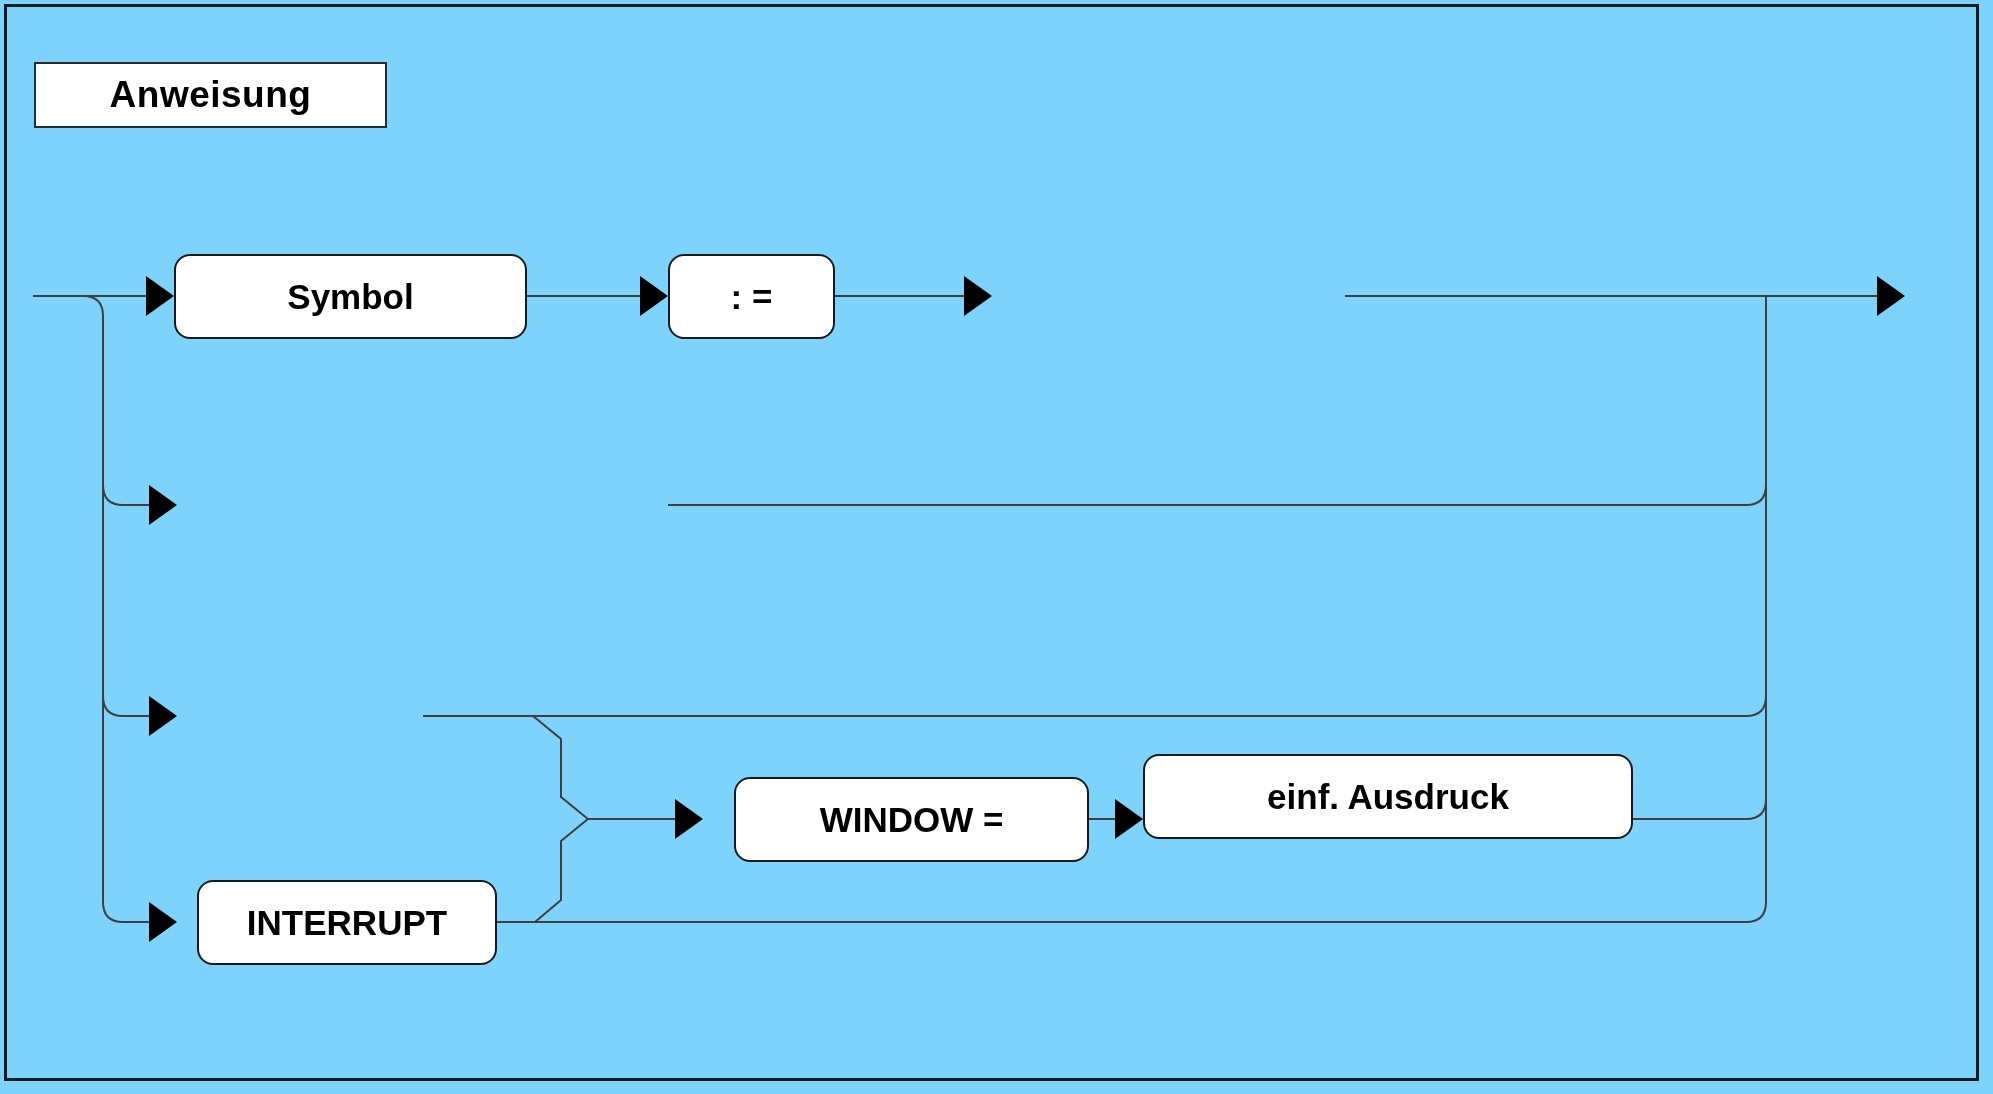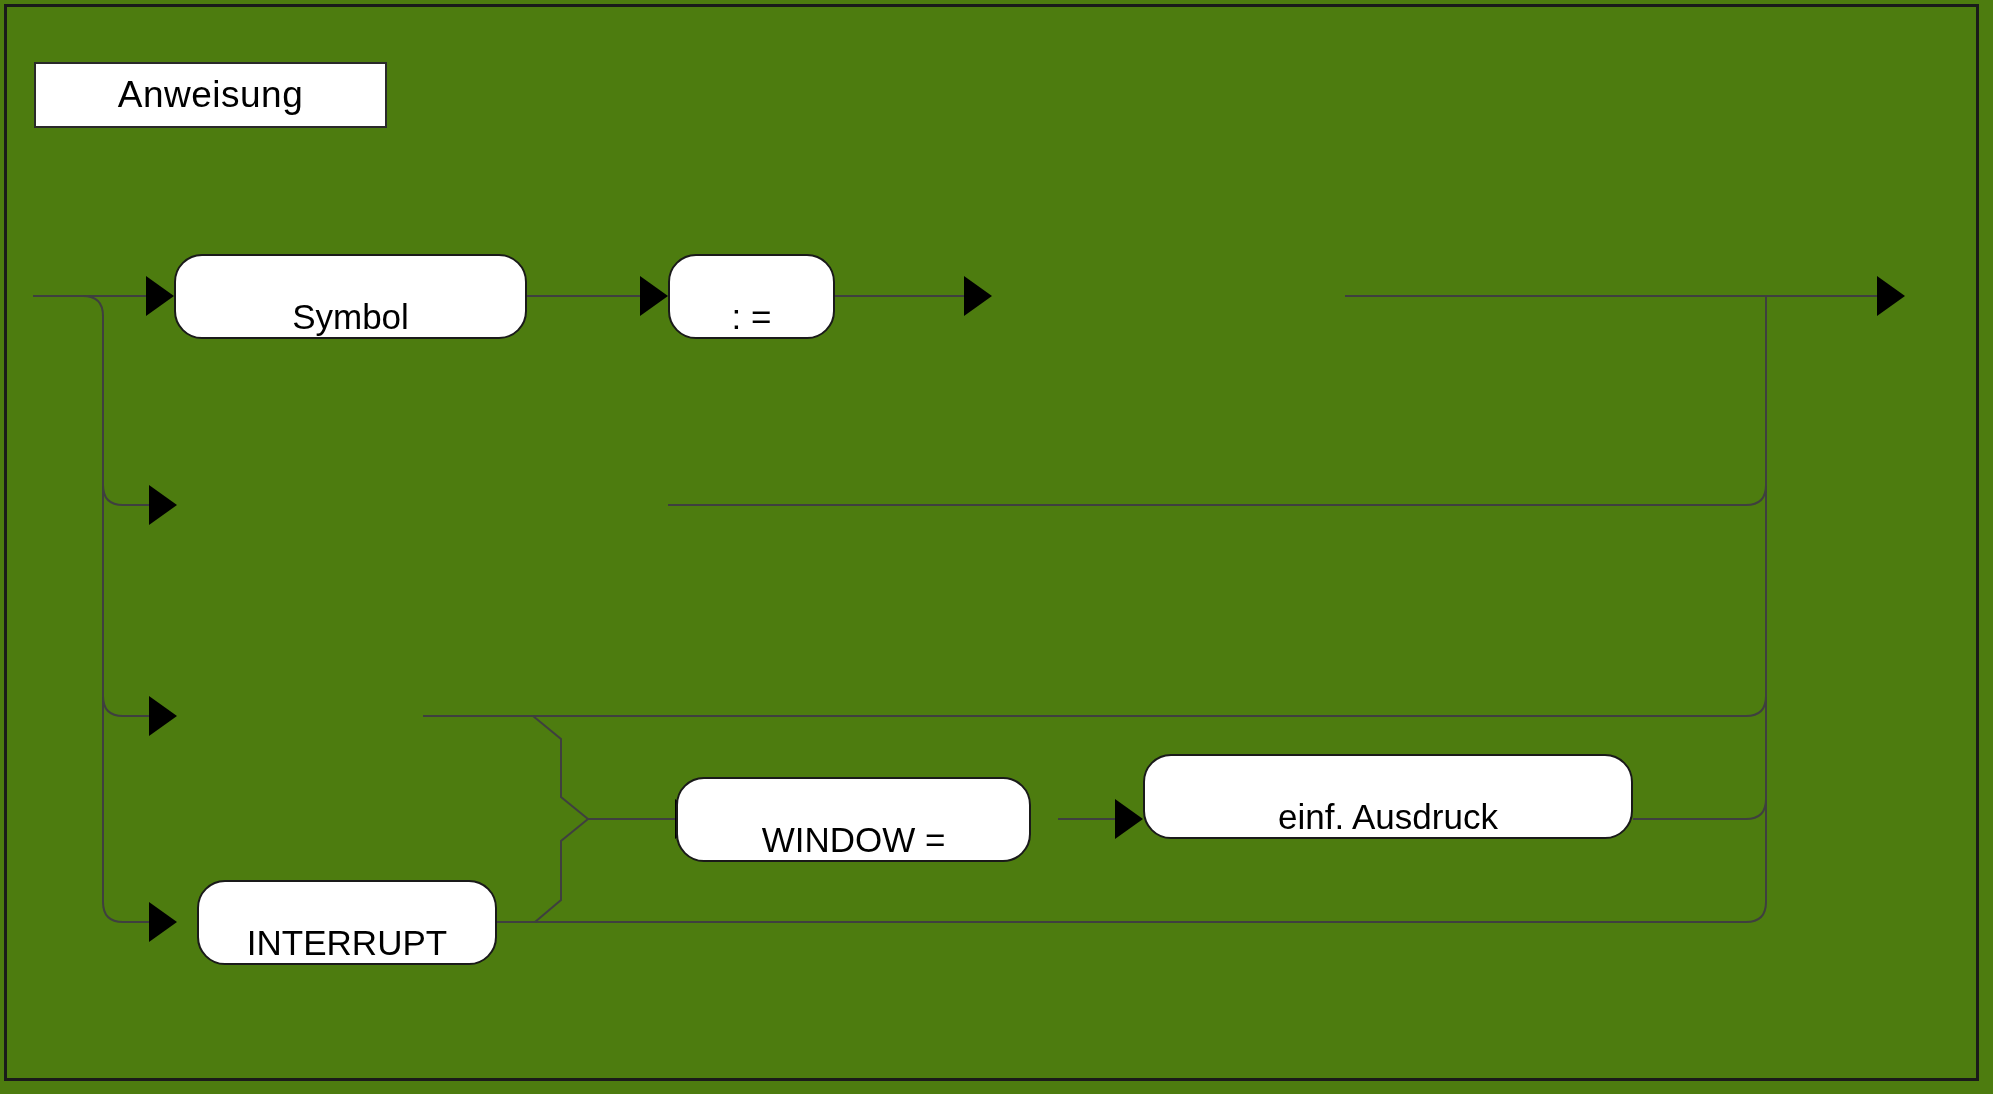--- a/index.html
+++ b/index.html
@@ -1,54 +1,55 @@
 <!DOCTYPE html>
 <html><head>
 <meta charset="utf-8">
 <style>
   html,body{margin:0;padding:0;background:#ffffff;}
   .stage{
     position:relative;
     width:1993px;height:1094px;
-    background:#4d7c0f;
+    background:#7dd3fc;
     font-family:"Liberation Sans","DejaVu Sans",sans-serif;
     overflow:hidden;
+    font-weight:bold;
   }
   .outer-frame{
     position:absolute;left:4px;top:4px;
     width:1975px;height:1077px;
     border:3px solid #1a1a1a;
     box-sizing:border-box;
   }
   .title-box{
     position:absolute;left:34px;top:62px;
     width:353px;height:66px;
     border:2px solid #2a2a2a;
     box-sizing:border-box;
     display:flex;align-items:center;justify-content:center;
     font-size:37px;color:#000;background:#fff;
     letter-spacing:0.5px;
   }
   .rail-svg{position:absolute;left:0;top:0;}
   .node{
     position:absolute;
     border:2px solid #1a1a1a;
-    border-radius:28px;
+    border-radius:16px;
     box-sizing:border-box;
     background:#fff;
-    display:flex;align-items:flex-end;justify-content:center;
+    display:flex;align-items:center;justify-content:center;
     font-size:35px;color:#000;
     white-space:nowrap;
   }
   .n-symbol        {left:174px; top:254px; width:353px; height:85px;}
   .n-assign        {left:668px; top:254px; width:167px; height:85px;}
   .n-ausdruck      {left:992px; top:254px; width:353px; height:85px;}
   .n-prozeduraufruf{left:177px; top:462px; width:491px; height:85px;}
   .n-return        {left:177px; top:673px; width:246px; height:85px;}
-  .n-window        {left:676px; top:777px; width:355px; height:85px;}
+  .n-window        {left:734px; top:777px; width:355px; height:85px;}
   .n-einf-ausdruck {left:1143px;top:754px; width:490px; height:85px;}
   .n-interrupt     {left:177px; top:880px; width:300px; height:85px;margin-left:20px;}
 </style>
 </head>
 <body>
 
 <div class="stage">
 
   <div class="outer-frame"></div>
 

